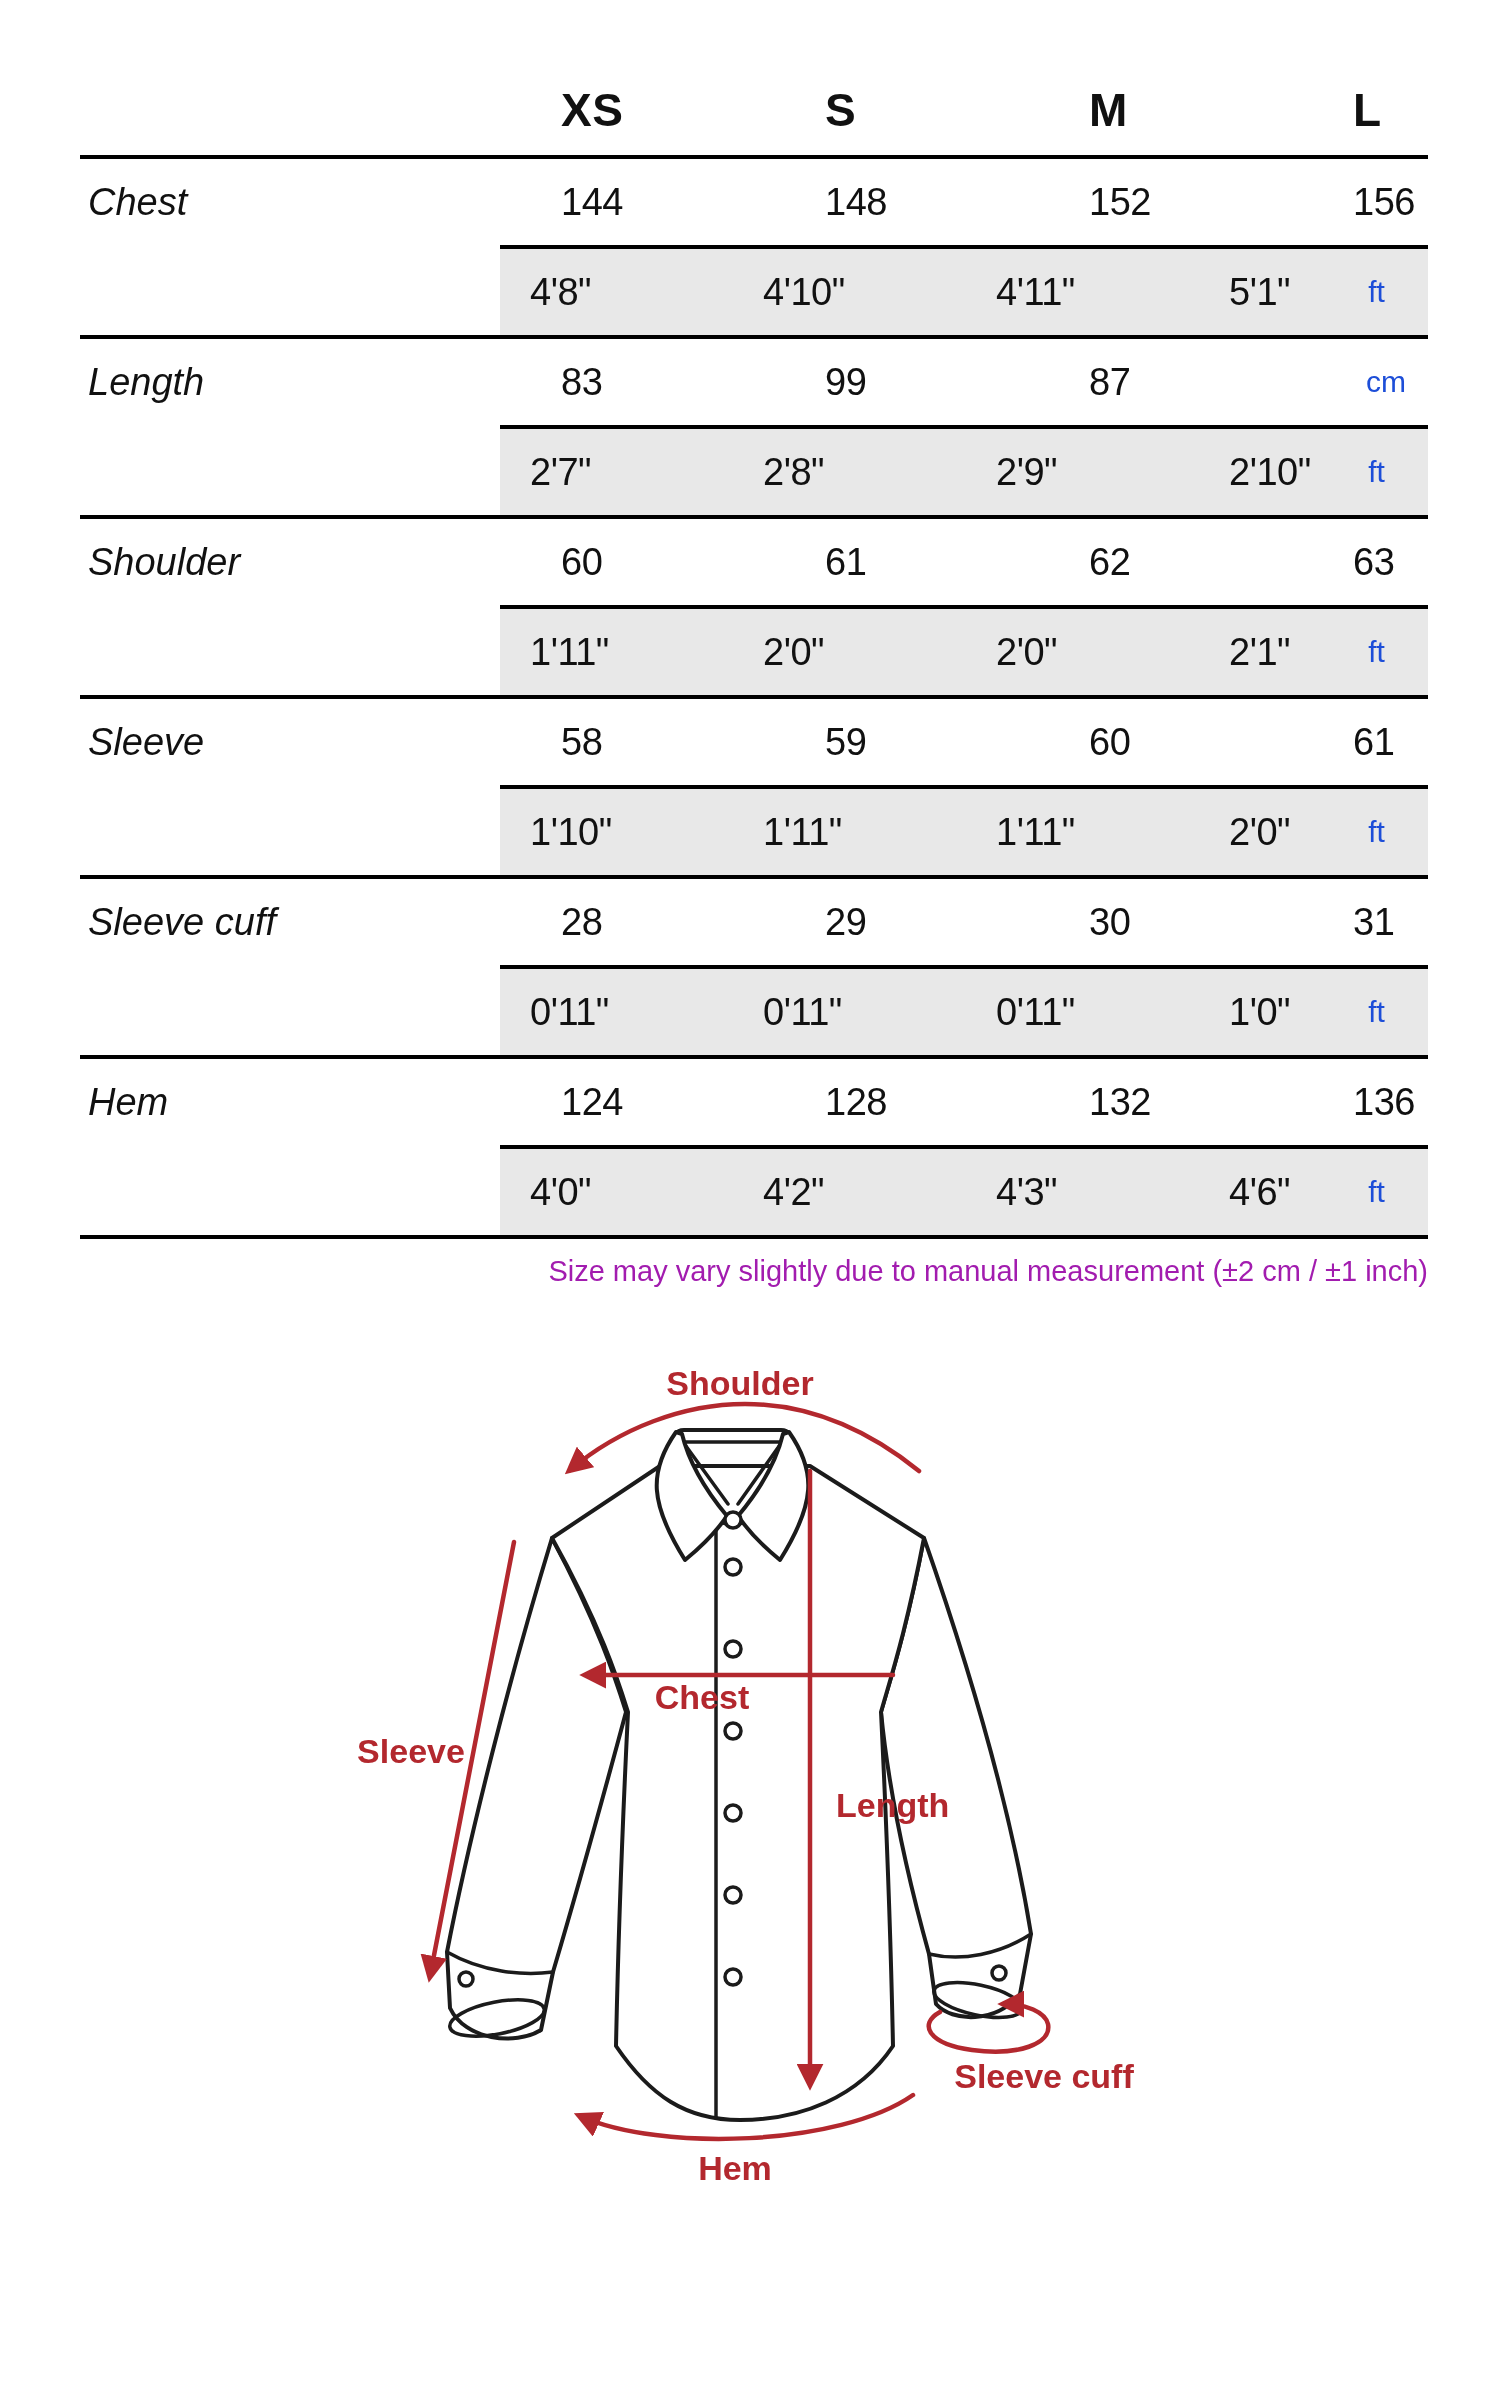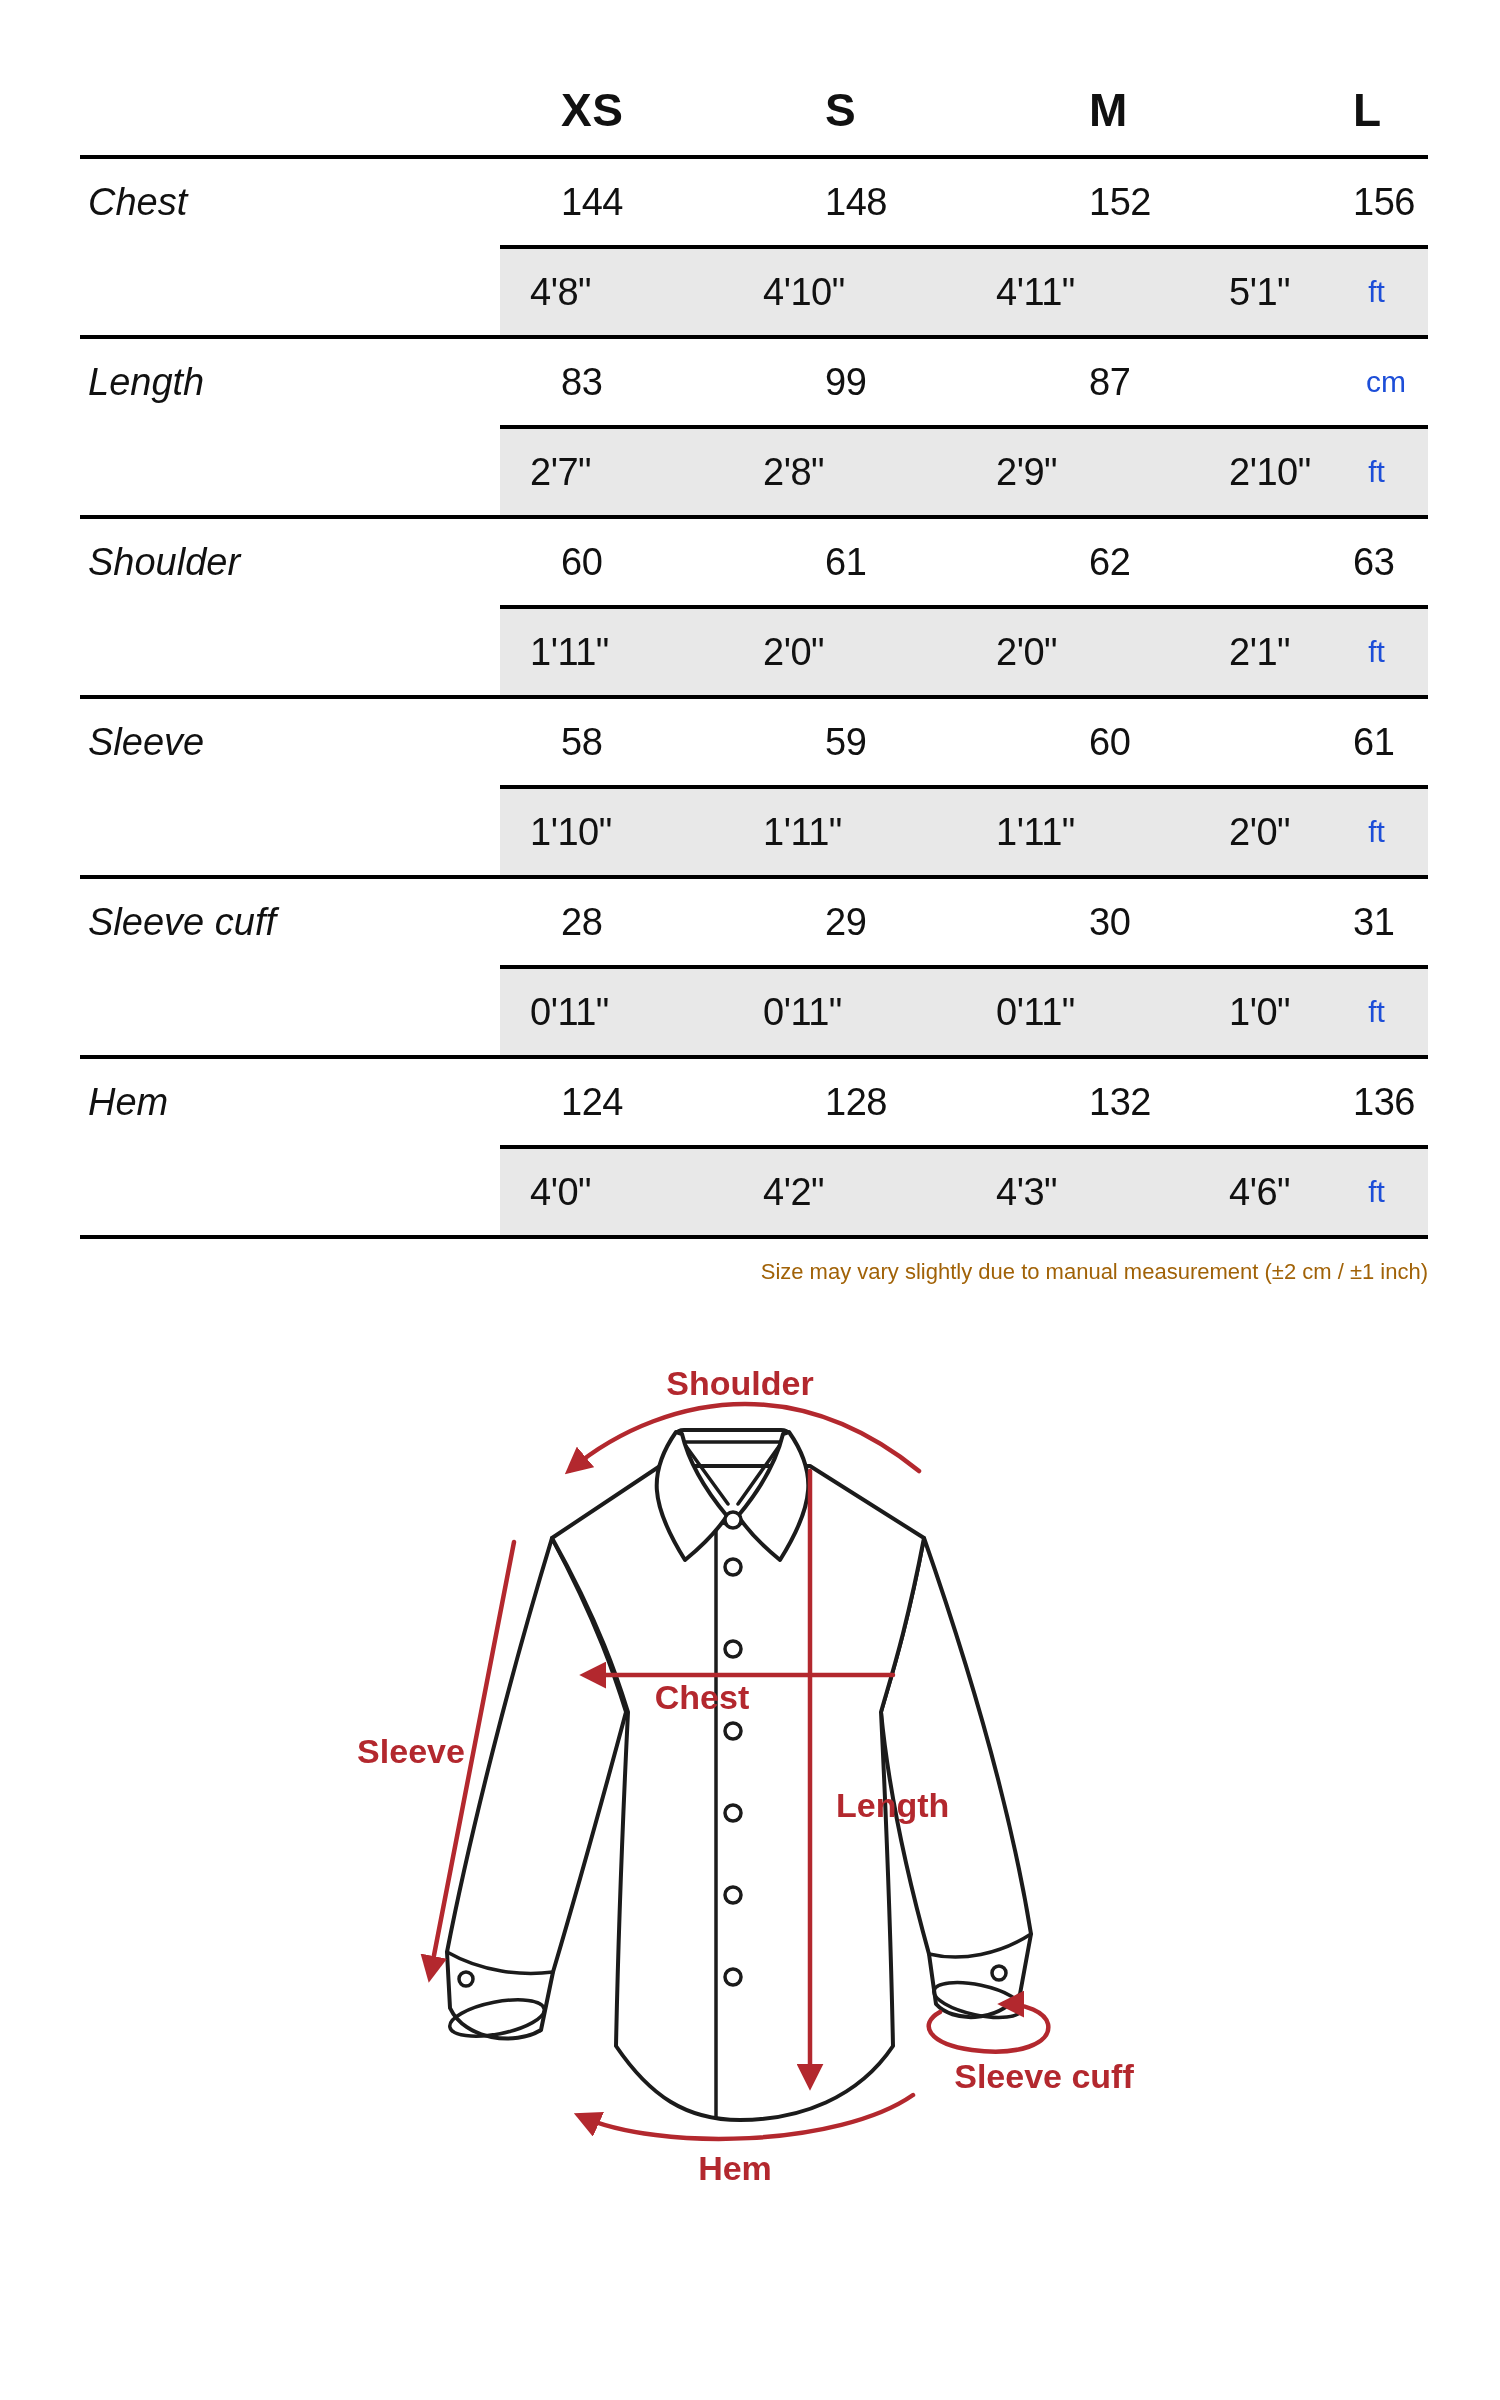--- a/index.html
+++ b/index.html
@@ -18,21 +18,21 @@
   .val{font-size:38px;padding-left:30px;line-height:86px;letter-spacing:-.5px;}
   .unit{font-size:30px;color:#1d4ed8;text-align:center;padding-right:26px;line-height:86px;}
   .ft-row{display:grid;grid-template-columns:420px 928px;height:90px;}
   .ft-spacer{background:#fff;}
   .ft-band{
     background:#e8e8e8;border-top:4px solid #000;height:86px;
     display:grid;grid-template-columns:233px 233px 233px 152px 77px;align-items:center;
   }
   
   .disclaimer-bar{height:65px;display:flex;align-items:center;justify-content:flex-end;padding-right:72px;box-sizing:border-box;}
-  .disclaimer-text{font-size:22px;color:#a16207;}
+  .disclaimer-text{font-size:29px;color:#a21caf;}
   
   .diagram-svg{display:block;}
   .shirt-line{fill:none;stroke:#1b1b1b;stroke-width:4;stroke-linejoin:round;stroke-linecap:round;}
   .shirt-fill{fill:#ffffff;stroke:#1b1b1b;stroke-width:4;stroke-linejoin:round;}
   .shirt-detail{fill:none;stroke:#1b1b1b;stroke-width:3.5;stroke-linecap:round;}
   .btn{fill:#ffffff;stroke:#1b1b1b;stroke-width:3.5;}
   .red-line{fill:none;stroke:#b3282e;stroke-width:4.5;stroke-linecap:round;}
   .red-label{fill:#b3282e;font-size:34px;font-weight:bold;font-family:"Liberation Sans","DejaVu Sans",sans-serif;}
 </style>
 </head>

